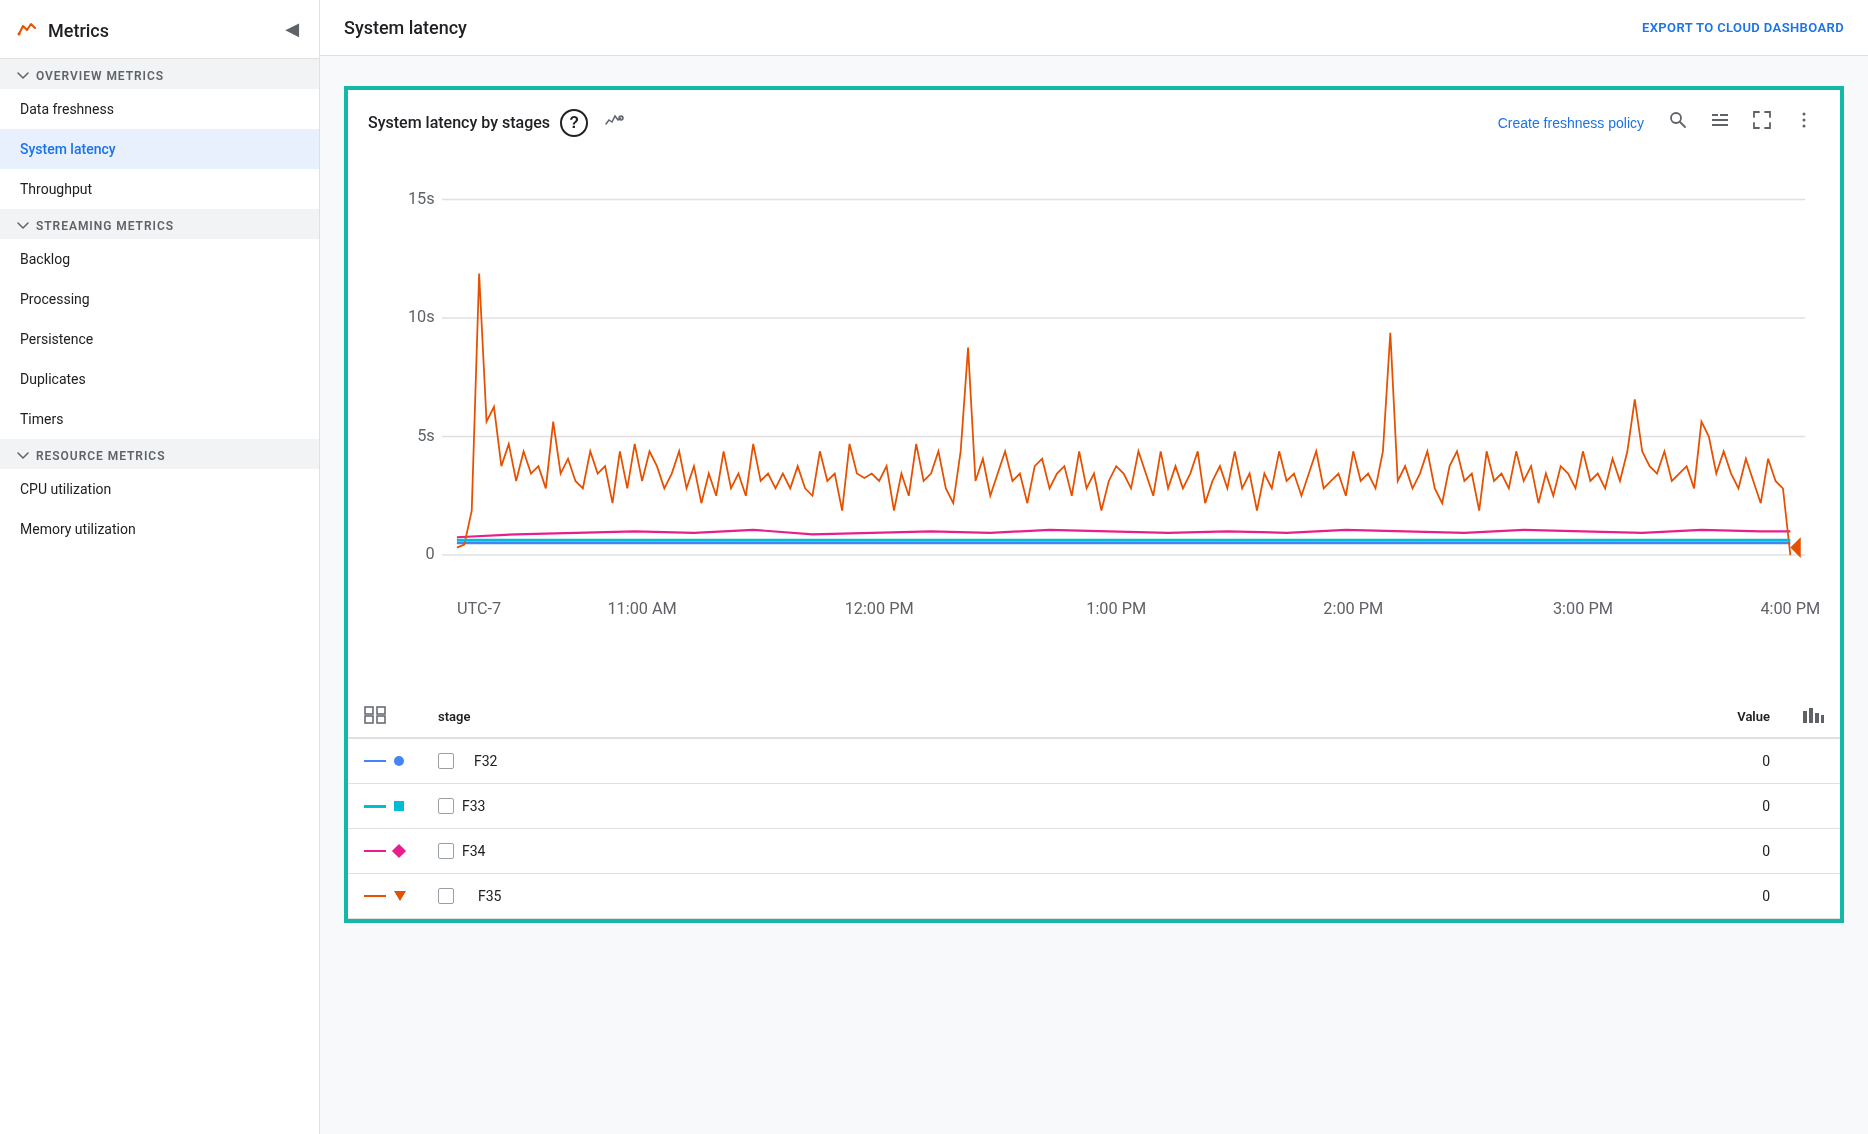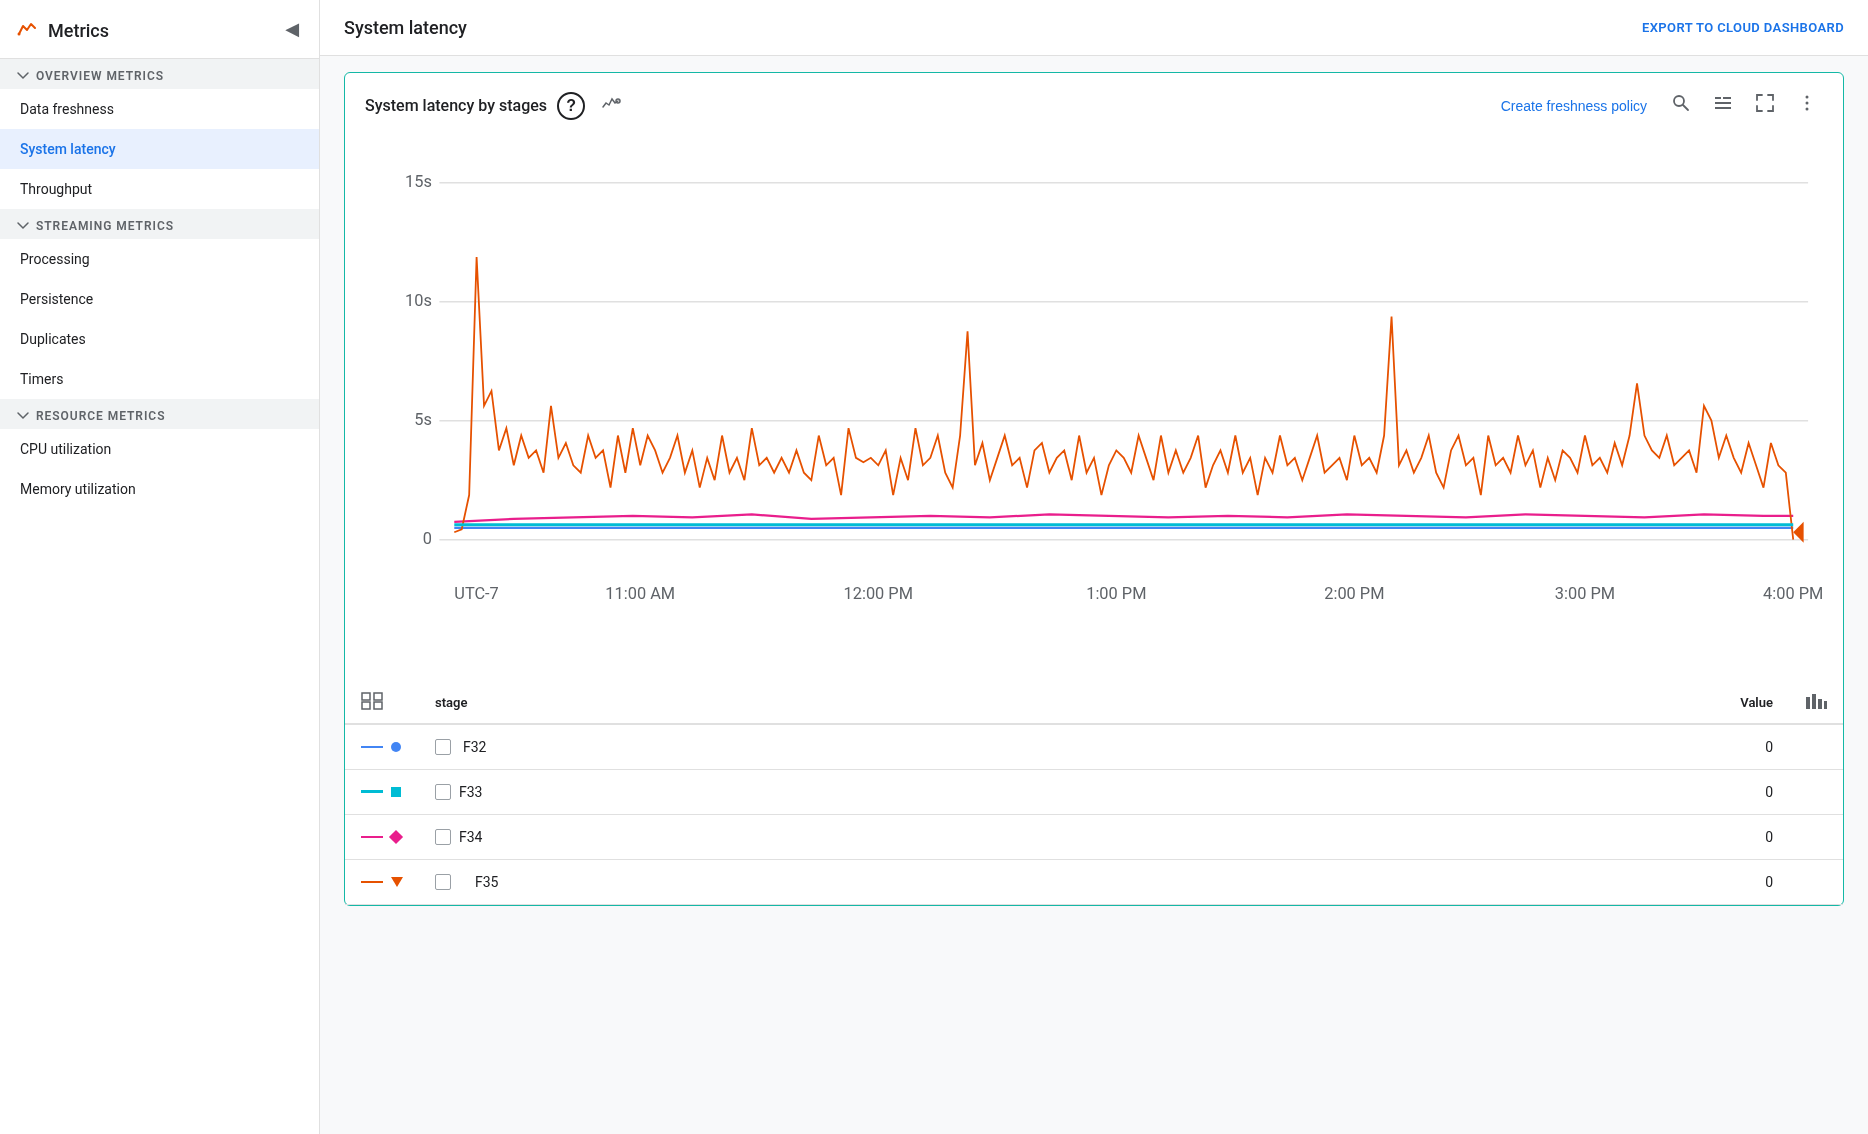--- a/index.html
+++ b/index.html
@@ -95,22 +95,23 @@
     }
 
     
     .chart-panel {
       flex: 1;
       overflow-y: auto;
       padding: 16px 24px;
     }
     .chart-card {
       background: #fff;
-      border: 1px solid #14b8a6;
-      border-radius: 6px;
+      border: 4px solid #14b8a6;
+      border-radius: 0;
+      margin-top: 14px;
     }
     .chart-toolbar {
       display: flex;
       align-items: center;
       padding: 16px 20px 8px 20px;
       gap: 10px;
     }
     .chart-title {
       font-size: 16px;
       font-weight: 500;
@@ -232,20 +233,23 @@
   </div>
   <div class="sidebar-item">
     <span>Throughput</span>
   </div>
 
   <div class="sidebar-section-header">
     <svg viewBox="0 0 14 14">
         <path d="M2 4l5 5 5-5" stroke="#5f6368" stroke-width="1.5" fill="none" stroke-linecap="round"></path>
       </svg>
     <span>STREAMING METRICS</span>
+  </div>
+  <div class="sidebar-item">
+    <span>Backlog</span>
   </div>
   <div class="sidebar-item">
     <span>Processing</span>
   </div>
   <div class="sidebar-item">
     <span>Persistence</span>
   </div>
   <div class="sidebar-item">
     <span>Duplicates</span>
   </div>
@@ -390,21 +394,21 @@
         <tbody>
 
           <tr>
             <td>
               <div class="legend-row-indicator">
                 <span class="legend-line-blue"></span>
                 <span class="legend-dot-blue"></span>
               </div>
             </td>
             <td>
-              <div style="display:flex; align-items:center; gap:12px;text-align:center;">
+              <div style="display:flex; align-items:center; gap:20px;text-align:center;">
                 <span class="legend-checkbox"></span>
                 <span>F32</span>
               </div>
             </td>
             <td class="value-cell">0</td>
             <td></td>
           </tr>
 
           <tr>
             <td>

